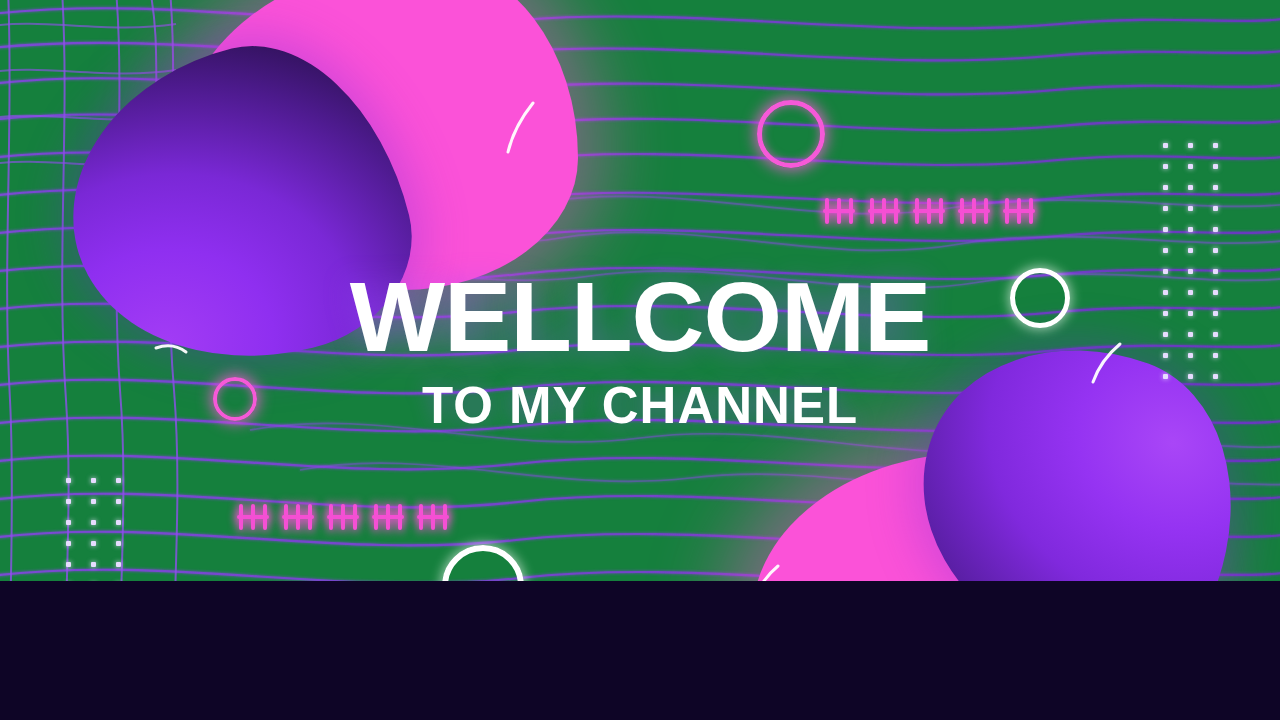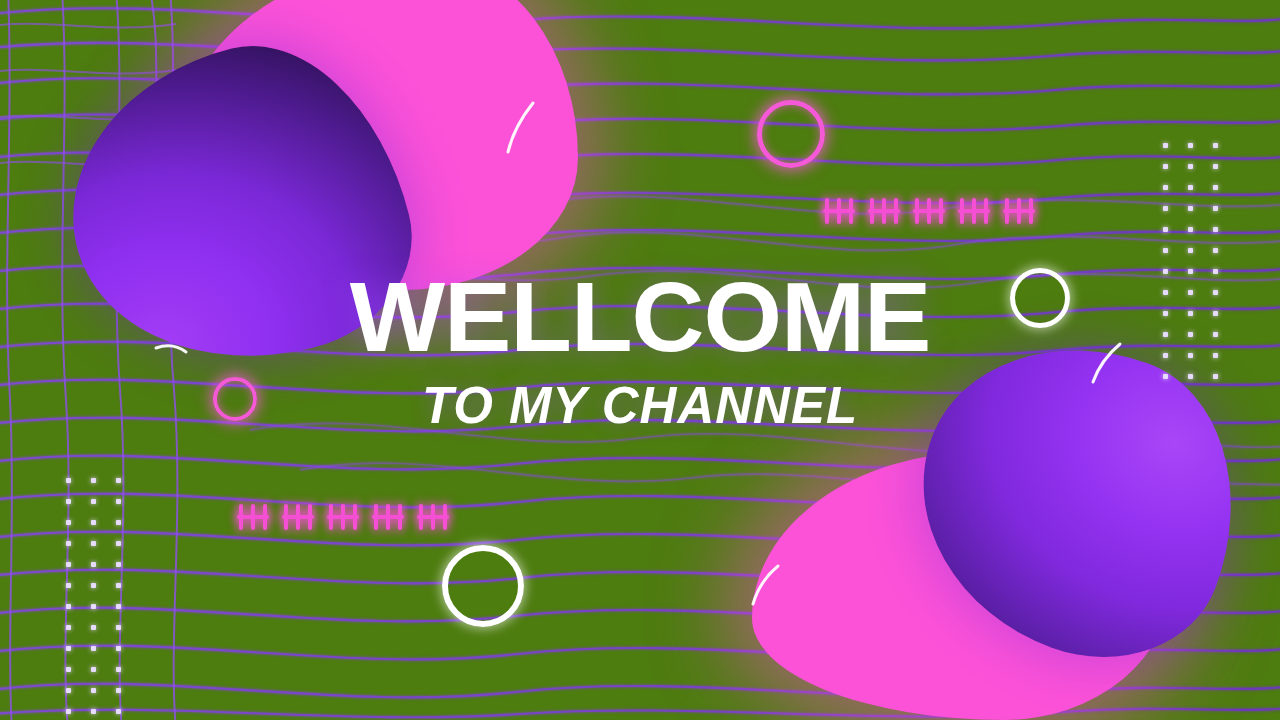--- a/index.html
+++ b/index.html
@@ -5,23 +5,23 @@
 <style>
   * { margin:0; padding:0; box-sizing:border-box; }
   html, body {
     width:1280px; height:720px;
     overflow:hidden;
     background:#0e0526;
     font-family:"Liberation Sans", sans-serif;
   }
   #stage {
     position:relative;
-    width:1280px; height:720px;
+    width:1280px; height:581px;
     overflow:hidden;
-    background:#4d7c0f;
+    background:#15803d;
   }
   .layer { position:absolute; inset:0; }
 
   
   #bg-waves  { z-index:1; }
   #bg-grid   { z-index:2; }
 
   
   .blob-wrap { position:absolute; z-index:3; }
 
@@ -132,21 +132,20 @@
     letter-spacing:-1px;
     color:#ffffff;
     text-shadow:0 0 28px rgba(160,80,255,.45);
     transform:scaleX(1.03);
   }
   #title-sub {
     display:block;
     margin-top:14px;
     font-family:"Liberation Sans", sans-serif;
     font-weight:700;
-    font-style:italic;
     font-size:51px;
     line-height:1.0;
     letter-spacing:1px;
     color:#ffffff;
     text-shadow:0 0 20px rgba(160,80,255,.40);
   }
 </style>
 </head>
 <body>
 

